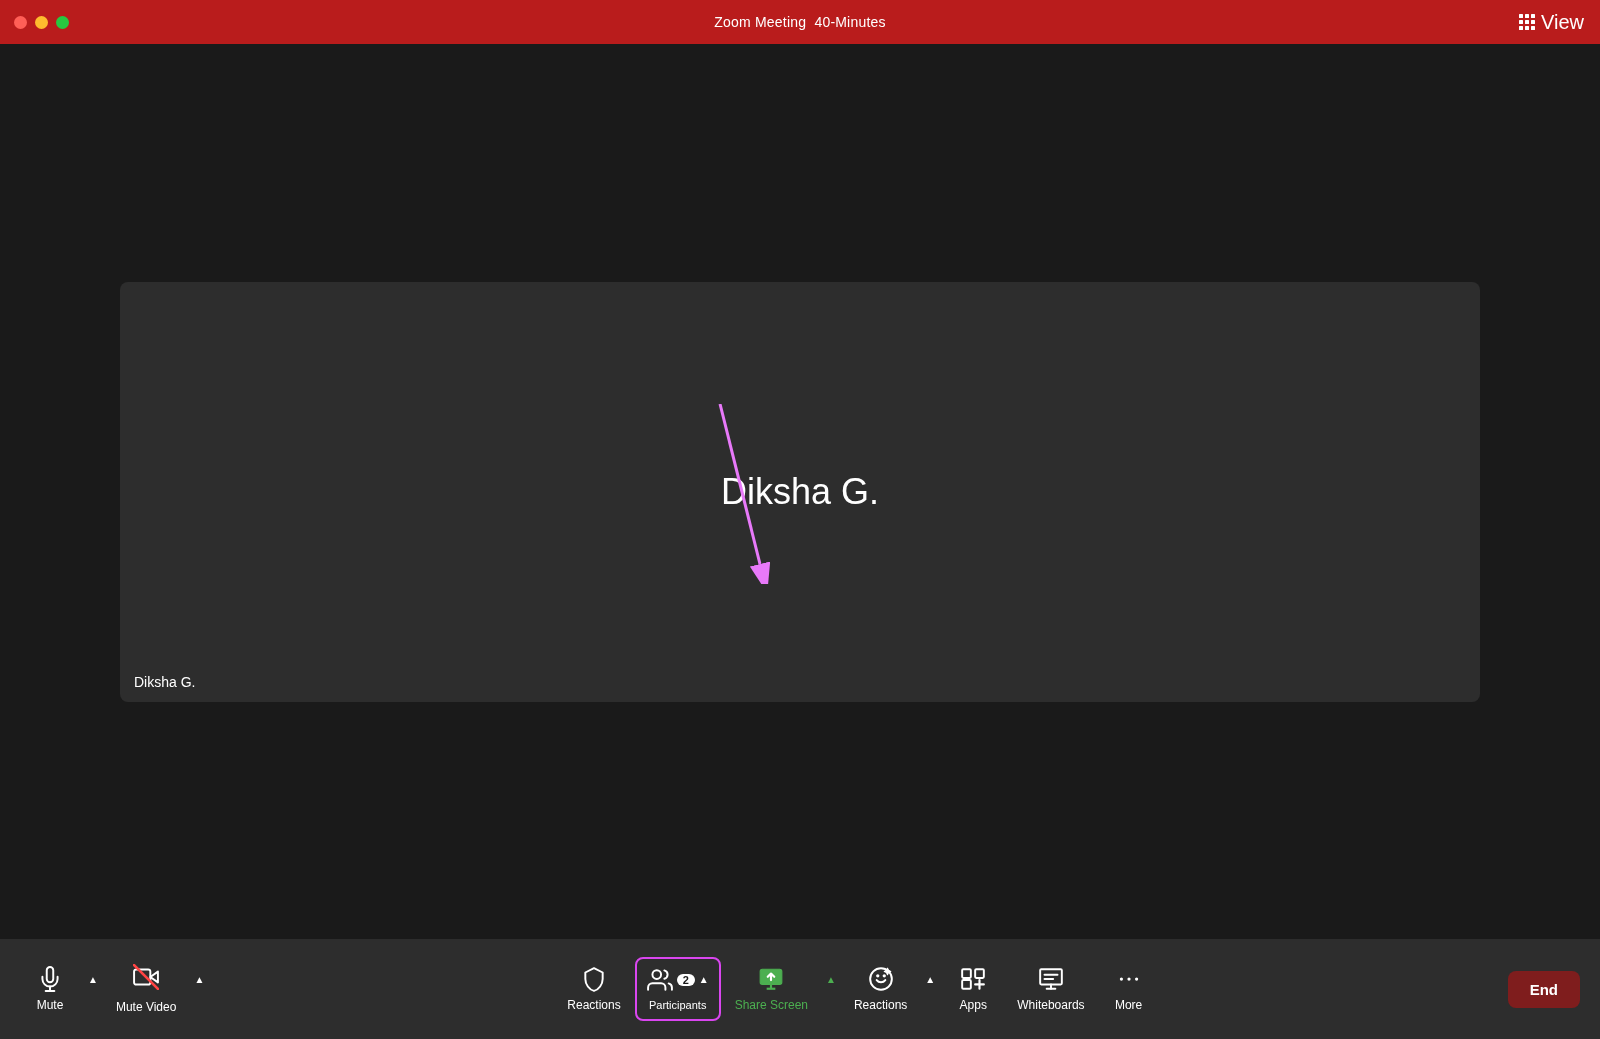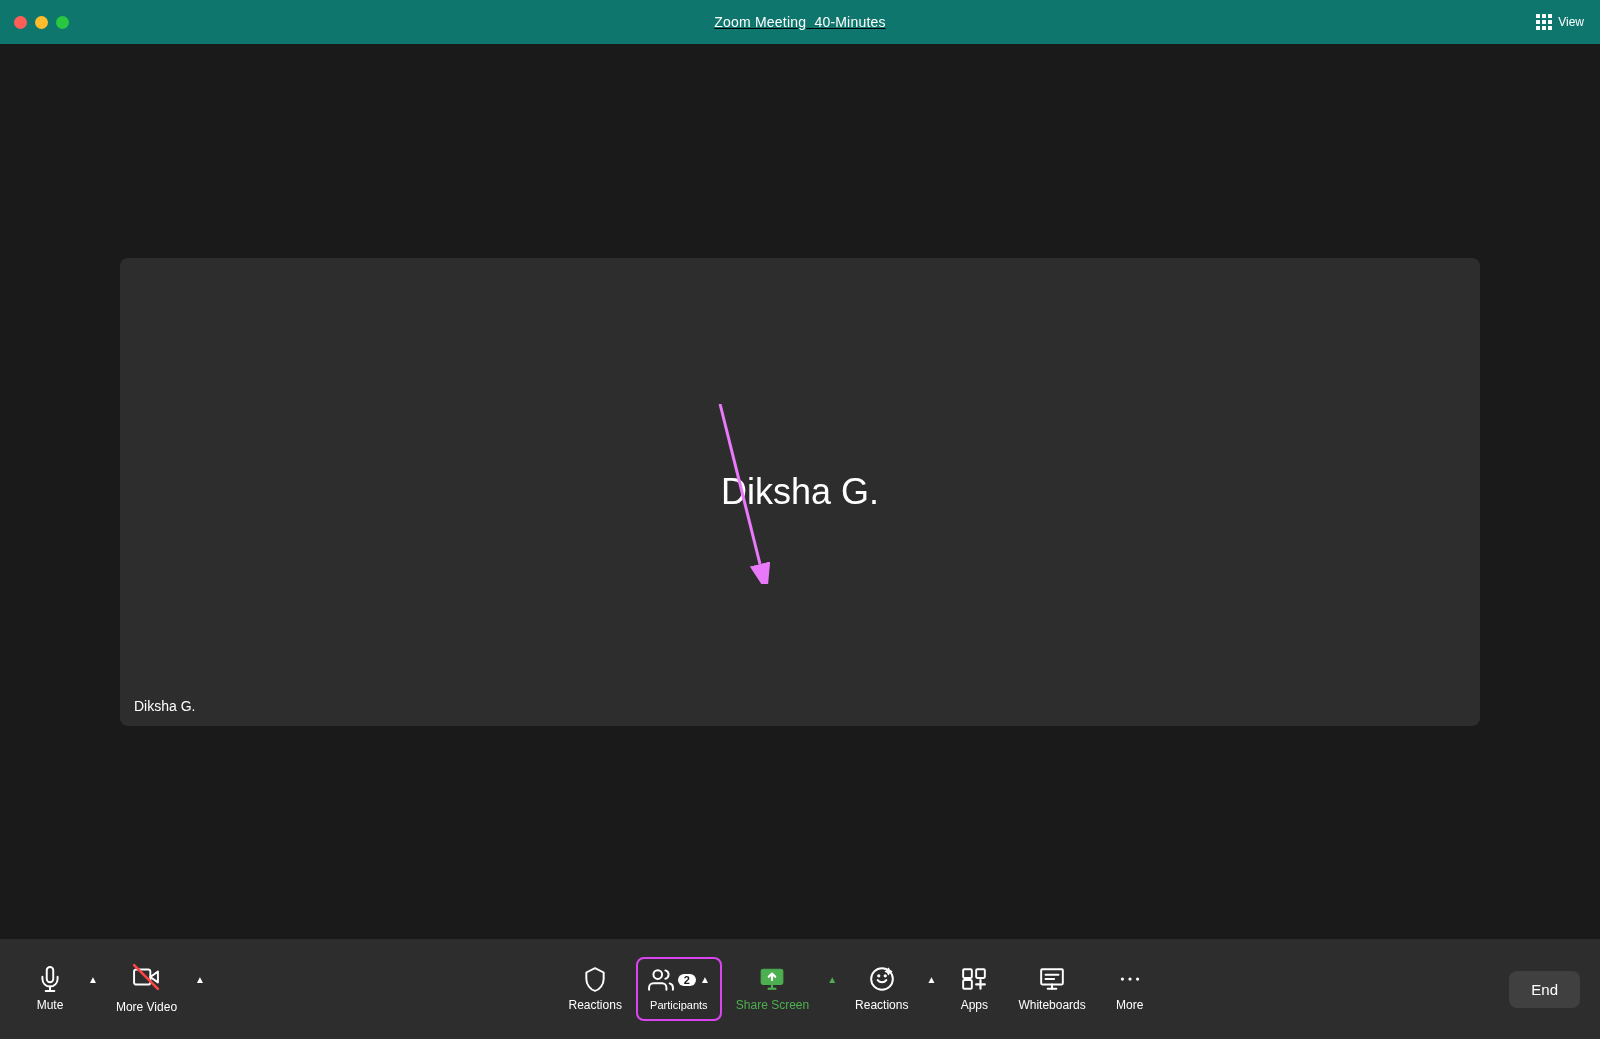--- a/index.html
+++ b/index.html
@@ -9,26 +9,25 @@
       height: 1039px;
       background: #1a1a1a;
       font-family: -apple-system, BlinkMacSystemFont, 'Helvetica Neue', sans-serif;
       overflow: hidden;
       position: relative;
     }
 
     
     .title-bar {
       height: 44px;
-      background: #0f766e;
+      background: #b91c1c;
       display: flex;
       align-items: center;
       justify-content: center;
       position: relative;
-      text-decoration: underline;
       -webkit-app-region: drag;
     }
 
     .title-bar-title {
       color: #ffffff;
       font-size: 14px;
       font-weight: 500;
       letter-spacing: 0.2px;
     }
 
@@ -48,21 +47,21 @@
     }
 
     .traffic-light.close { background: #ff5f57; }
     .traffic-light.minimize { background: #febc2e; }
     .traffic-light.maximize { background: #28c840; }
 
     .view-button {
       position: absolute;
       right: 16px;
       color: #ffffff;
-      font-size: 12px;
+      font-size: 20px;
       display: flex;
       align-items: center;
       gap: 6px;
       cursor: pointer;
     }
 
     .grid-icon {
       display: grid;
       grid-template-columns: 1fr 1fr 1fr;
       gap: 2px;
@@ -105,21 +104,21 @@
       align-items: center;
       justify-content: center;
       padding: 20px;
       gap: 0;
     }
 
     .video-tiles {
       display: flex;
       gap: 6px;
       width: 100%;
-      height: 468px;
+      height: 420px;
       max-width: 1360px;
       text-align: right;
     }
 
     .video-tile {
       flex: 1;
       background: #2d2d2d;
       border-radius: 8px;
       position: relative;
       display: flex;
@@ -291,27 +290,27 @@
       font-size: 11px;
       font-weight: 600;
       border-radius: 10px;
       padding: 0 5px;
       min-width: 18px;
       text-align: center;
     }
 
     
     .end-btn {
-      background: #404040;
+      background: #7f1d1d;
       color: #ffffff;
       border: none;
       border-radius: 8px;
       padding: 10px 22px;
       font-size: 15px;
-      font-weight: 400;
+      font-weight: 700;
       cursor: pointer;
       min-width: 70px;
     }
 
     
     .icon-svg {
       width: 26px;
       height: 26px;
       fill: none;
       stroke: #ffffff;
@@ -401,21 +400,21 @@
     <div class="toolbar-btn">
       <div style="position:relative; display:inline-block;">
         <svg class="icon-svg" viewBox="0 0 24 24">
           <polygon points="23 7 16 12 23 17 23 7"></polygon>
           <rect x="1" y="5" width="15" height="14" rx="2" ry="2"></rect>
         </svg>
         <svg style="position:absolute;top:0;left:0;width:26px;height:26px;" viewBox="0 0 24 24">
           <line x1="1" y1="1" x2="23" y2="23" stroke="#ff4444" stroke-width="2.5" stroke-linecap="round"></line>
         </svg>
       </div>
-      <span class="btn-label">More Video</span>
+      <span class="btn-label">Mute Video</span>
     </div>
     <div class="caret-btn">▲</div>
   </div>
 
   <div class="toolbar-center">
 
     <div class="toolbar-btn">
       <svg class="icon-svg" viewBox="0 0 24 24">
         <path d="M12 2L4 6v6c0 5 3.5 9.7 8 11 4.5-1.3 8-6 8-11V6L12 2z"></path>
       </svg>

